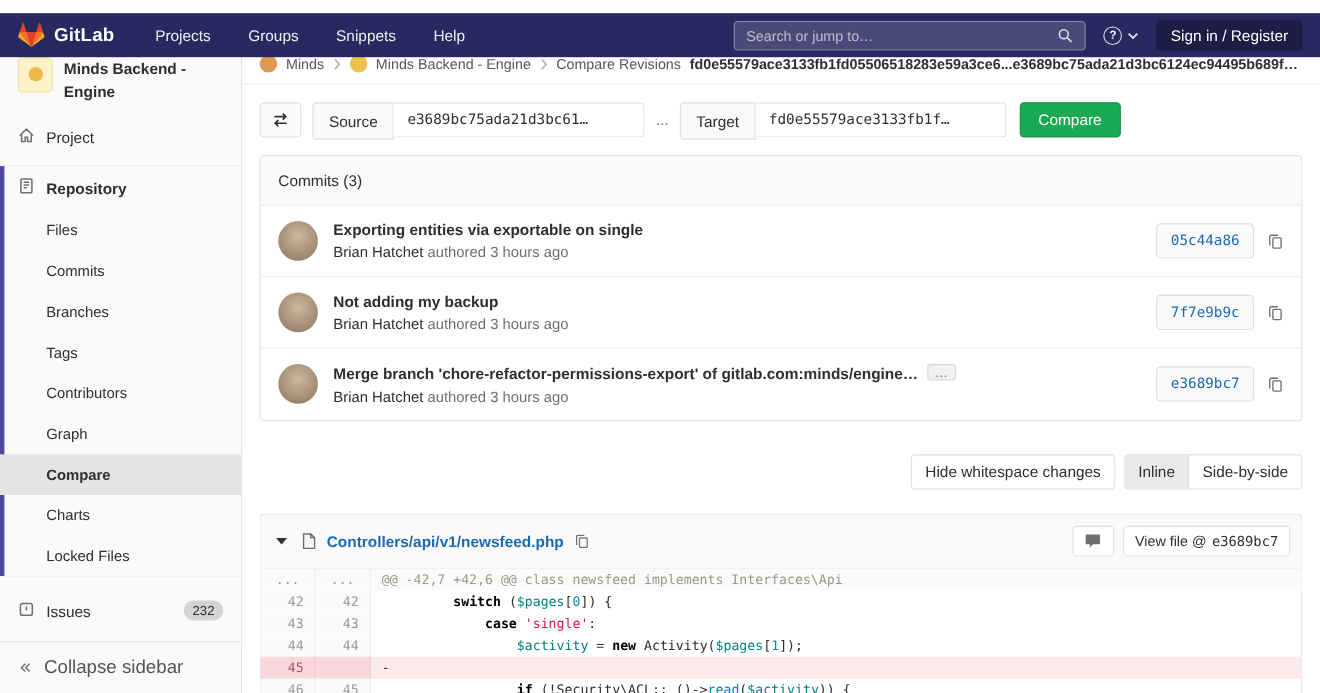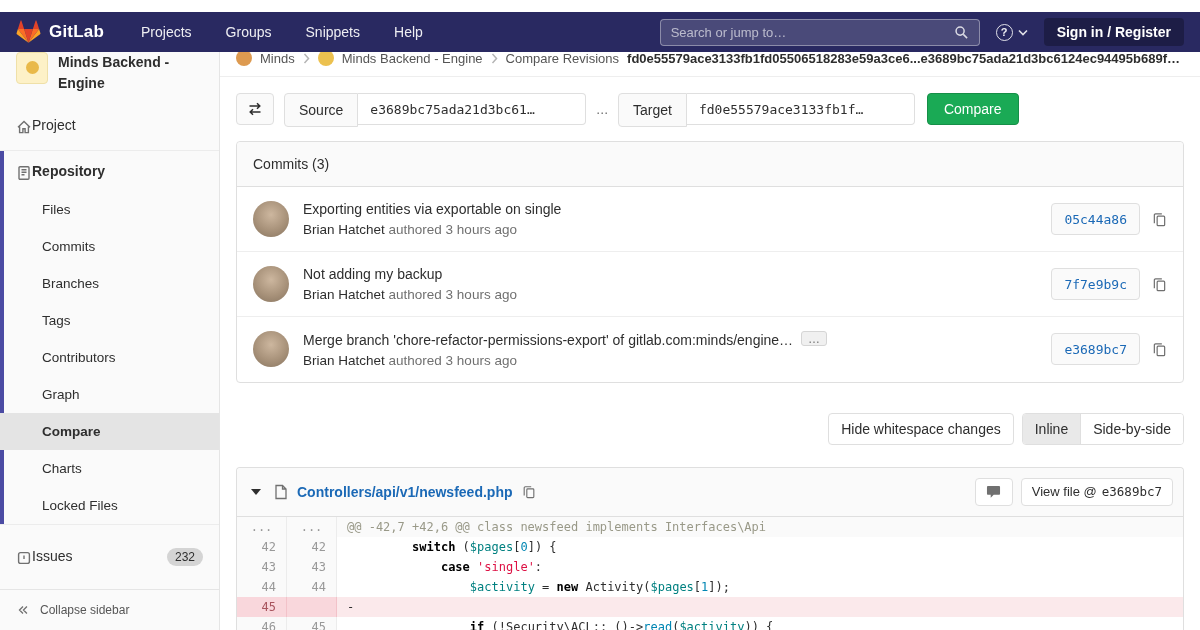--- a/index.html
+++ b/index.html
@@ -13,37 +13,37 @@
   .navbar{position:absolute;top:12px;left:0;right:0;height:40px;background:#292961;display:flex;align-items:center;padding:0 16px;z-index:30}
   .brand{display:flex;align-items:center;gap:8px;margin-right:26px}
   .brand-text{color:#fff;font-size:17px;font-weight:700;letter-spacing:.2px}
   .nav-menu{display:flex;gap:12px}
   .nav-menu a{color:rgba(255,255,255,.92);padding:6px 11px;font-size:14px;border-radius:4px}
   .nav-right{margin-left:auto;display:flex;align-items:center;gap:16px}
   .search-box{width:320px;height:27px;background:rgba(250,250,250,.16);border:1px solid rgba(250,250,250,.38);border-radius:4px;display:flex;align-items:center;padding:0 10px;gap:8px;cursor:text}
   .search-placeholder{color:rgba(255,255,255,.62);font-size:13px;flex:1;white-space:nowrap;overflow:hidden}
   .help-wrap{display:flex;align-items:center;gap:5px;cursor:pointer}
   .help-circle{width:17px;height:17px;border:1px solid rgba(255,255,255,.85);border-radius:50%;color:rgba(255,255,255,.92);font-size:11px;font-weight:700;display:flex;align-items:center;justify-content:center}
-  .signin-btn{background:rgba(0,0,0,.28);color:#fff;font-weight:700;font-size:14px;padding:6px 13px;border-radius:4px;white-space:nowrap}
+  .signin-btn{background:rgba(0,0,0,.28);color:#fff;font-weight:400;font-size:14px;padding:6px 13px;border-radius:4px;white-space:nowrap}
 
   
   .sidebar{position:absolute;top:40px;left:0;bottom:0;width:220px;background:#fafafa;border-right:1px solid #e5e5e5;z-index:20}
   .project-context{display:flex;gap:10px;padding:12px 14px 12px 16px;align-items:flex-start;cursor:pointer}
   .project-avatar{width:32px;height:32px;border-radius:4px;background:#fdf1c7;border:1px solid #efe0a8;flex:none;position:relative}
   .project-avatar::after{content:"";position:absolute;left:9px;top:8px;width:13px;height:13px;border-radius:50%;background:#e9b949}
   .project-title{font-weight:600;font-size:14px;line-height:21px;color:#2e2e2e}
-  .nav-item{display:flex;align-items:flex-end;padding:9px 16px;font-size:14px;line-height:20px;color:#2e2e2e;cursor:pointer}
+  .nav-item{display:flex;align-items:flex-start;gap:10px;padding:9px 16px;font-size:14px;line-height:20px;color:#2e2e2e;cursor:pointer}
   .nav-item .nicon{color:#707070;flex:none;display:flex}
   .repo-section{margin-top:6px;box-shadow:inset 4px 0 0 #4b4ba3;border-top:1px solid #ececec;border-bottom:1px solid #ececec}
   .section-head{padding:10px 16px;font-weight:600}
   .nav-sub{display:block;padding:9px 16px 9px 42px;font-size:13.5px;line-height:19px;color:#2e2e2e;cursor:pointer}
   .nav-sub.active{background:#e4e4e4;font-weight:600}
   .nav-item.issues{margin-top:12px}
   .badge{margin-left:auto;background:#d4d4d4;color:#2e2e2e;font-size:12px;line-height:12px;padding:3px 8px;border-radius:10px}
-  .collapse-btn{position:absolute;bottom:0;left:0;width:100%;border-top:1px solid #e5e5e5;background:#fafafa;padding:13px 16px;display:flex;align-items:center;gap:10px;font-size:12px;color:#555;cursor:pointer}
+  .collapse-btn{position:absolute;bottom:0;left:0;width:100%;border-top:1px solid #e5e5e5;background:#fafafa;padding:13px 16px;display:flex;align-items:center;gap:10px;font-size:17px;color:#555;cursor:pointer}
   .collapse-btn .nicon{color:#707070;display:flex}
 
   
   .main{position:absolute;left:220px;top:40px;right:0;bottom:0;background:#fff;overflow:hidden}
   .breadcrumbs{display:flex;align-items:center;gap:8px;padding:10px 16px;border-bottom:1px solid #eee;font-size:13px;color:#555;white-space:nowrap}
   .crumb-avatar{width:16px;height:16px;border-radius:50%;flex:none}
   .crumb-avatar.group{background:#dd9a50}
   .crumb-avatar.project{background:#ecc14f}
   .crumb-sep{display:flex;color:#b5b5b5}
   .crumb-current{color:#2e2e2e;font-weight:600;overflow:hidden;text-overflow:ellipsis}
@@ -58,21 +58,21 @@
   .dots{margin:0 10px;color:#707070}
   .compare-btn{height:32px;padding:0 16px;background:#1aaa55;border:1px solid #168f48;border-radius:4px;color:#fff;font-size:14px;margin-left:12px}
 
   
   .panel{border:1px solid #dfdfdf;border-radius:4px;margin-top:16px}
   .panel-head{padding:12px 16px;background:#fafafa;border-bottom:1px solid #dfdfdf;border-radius:4px 4px 0 0;font-size:14px;line-height:20px}
   .commit-row{display:flex;align-items:center;padding:14px 16px;gap:14px}
   .commit-row + .commit-row{border-top:1px solid #eee}
   .avatar{width:36px;height:36px;border-radius:50%;background:radial-gradient(circle at 50% 38%,#cdb79f 0%,#a8927a 55%,#87745f 100%);flex:none}
   .commit-mid{flex:1;min-width:0}
-  .commit-title{font-weight:400;font-size:14px;color:#2e2e2e}
+  .commit-title{font-weight:700;font-size:14px;color:#2e2e2e}
   .ellipsis-btn{display:inline-flex;align-items:center;justify-content:center;height:15px;padding:0 6px;margin-left:8px;border:1px solid #d5d5d5;border-radius:3px;background:#f0f0f0;color:#707070;font-size:12px;line-height:1;vertical-align:2px}
   .commit-meta{margin-top:5px;font-size:13.5px;color:#707070}
   .commit-meta .author{color:#2e2e2e;font-weight:500}
   .commit-right{display:flex;align-items:center;gap:12px;flex:none}
   .sha-chip{height:32px;padding:0 12px;border:1px solid #dfdfdf;border-radius:4px;background:#fafafa;font-family:"DejaVu Sans Mono","Liberation Mono",monospace;font-size:13px;color:#1b69b6}
   .icon-btn{display:flex;align-items:center;justify-content:center;color:#707070}
 
   
   .summary-row{display:flex;align-items:center;margin-top:30px;font-size:14px}
   .summary-text{white-space:nowrap}

